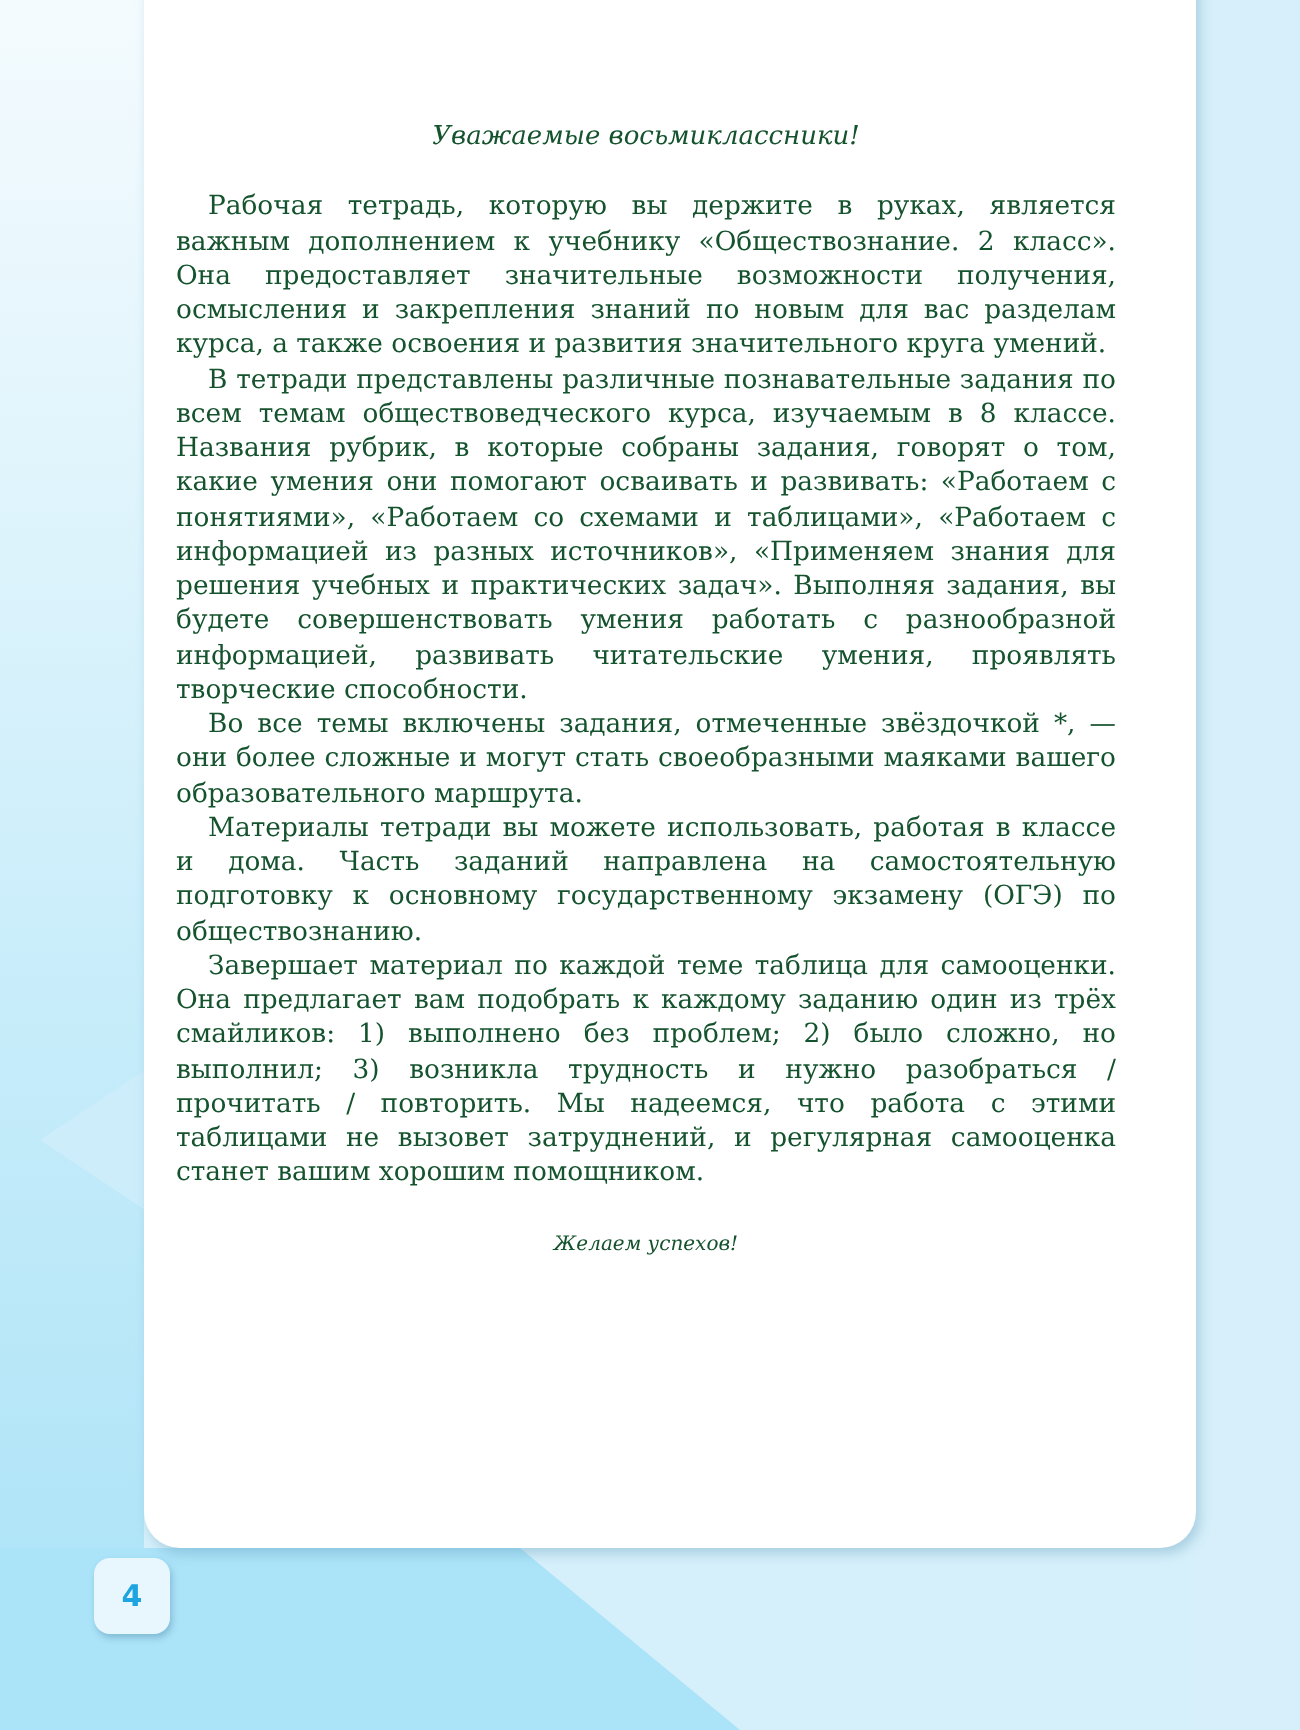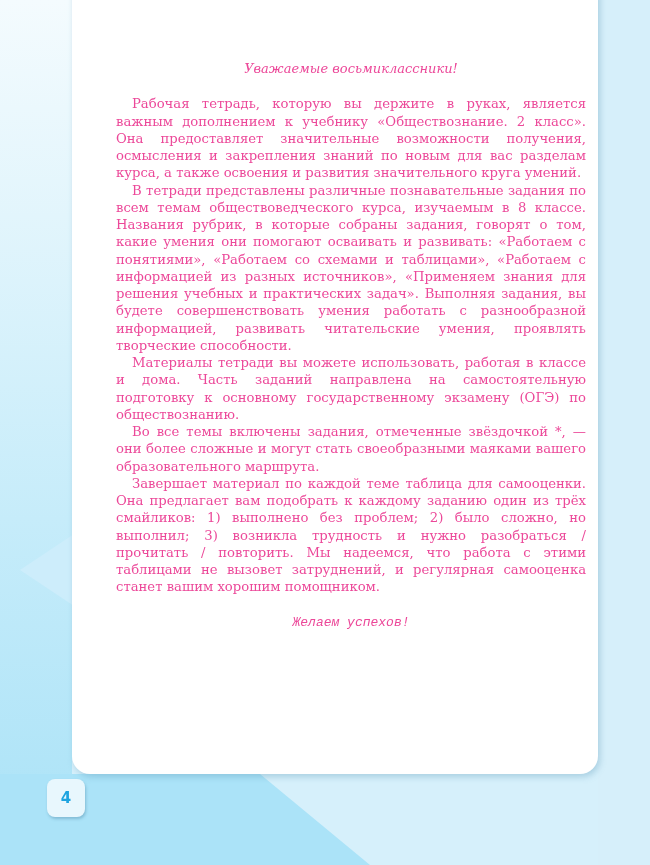--- a/index.html
+++ b/index.html
@@ -48,45 +48,44 @@
       left: 72px;
       top: -10px;
       width: 526px;
       height: 784px;
       background: #ffffff;
       border-radius: 0 0 18px 18px;
       box-shadow: 2px 3px 6px rgba(90, 150, 180, 0.35);
     }
     .content {
       position: absolute;
-      left: 44px;
+      left: 16px;
       top: 70px;
       width: 470px;
-      color: #ec4899;
+      color: #14532d;
       font-size: 13.2px;
       line-height: 17.25px;
       text-align: justify;
     }
     .heading {
       text-align: center;
       font-style: italic;
       margin: 0 0 18px 0;
       font-size: 13px;
     }
     .para {
       margin: 0;
       text-indent: 16px;
       hyphens: auto;
     }
     .closing {
       text-align: center;
       font-style: italic;
       margin: 18px 0 0 0;
-      font-size: 13px;
-      font-family: Liberation Mono, monospace;
+      font-size: 10px;
     }
     .page-number {
       position: absolute;
       left: 47px;
       top: 779px;
       width: 38px;
       height: 38px;
       border-radius: 8px;
       background: #e8f7fd;
       box-shadow: 1px 2px 3px rgba(80, 140, 170, 0.45);
@@ -105,22 +104,22 @@
 <div class="bg-left"></div>
 <div class="bg-bottom-wedge"></div>
 <div class="bg-diamond"></div>
 <div class="bg-right"></div>
 
 <div class="card">
   <div class="content">
     <p class="heading">Уважаемые восьмиклассники!</p>
     <p class="para">Рабочая тетрадь, которую вы держите в руках, является важным дополнением к учебнику «Обществознание. 2 класс». Она предоставляет значительные возможности получения, осмысления и закрепления знаний по новым для вас разделам курса, а также освоения и развития значительного круга умений.</p>
     <p class="para">В тетради представлены различные познавательные задания по всем темам обществоведческого курса, изучаемым в 8 классе. Названия рубрик, в которые собраны задания, говорят о том, какие умения они помогают осваивать и развивать: «Работаем с понятиями», «Работаем со схемами и таблицами», «Работаем с информацией из разных источников», «Применяем знания для решения учебных и практических задач». Выполняя задания, вы будете совершенствовать умения работать с разнообразной информацией, развивать читательские умения, проявлять творческие способности.</p>
+    <p class="para">Во все темы включены задания, отмеченные звёздочкой *, — они более сложные и могут стать своеобразными маяками вашего образовательного маршрута.</p>
     <p class="para">Материалы тетради вы можете использовать, работая в классе и дома. Часть заданий направлена на самостоятельную подготовку к основному государственному экзамену (ОГЭ) по обществознанию.</p>
-    <p class="para">Во все темы включены задания, отмеченные звёздочкой *, — они более сложные и могут стать своеобразными маяками вашего образовательного маршрута.</p>
     <p class="para">Завершает материал по каждой теме таблица для самооценки. Она предлагает вам подобрать к каждому заданию один из трёх смайликов: 1) выполнено без проблем; 2) было сложно, но выполнил; 3) возникла трудность и нужно разобраться / прочитать / повторить. Мы надеемся, что работа с этими таблицами не вызовет затруднений, и регулярная самооценка станет вашим хорошим помощником.</p>
     <p class="closing">Желаем успехов!</p>
   </div>
 </div>
 
 <div class="page-number">
   <span>4</span>
 </div>
 
 </body></html>

